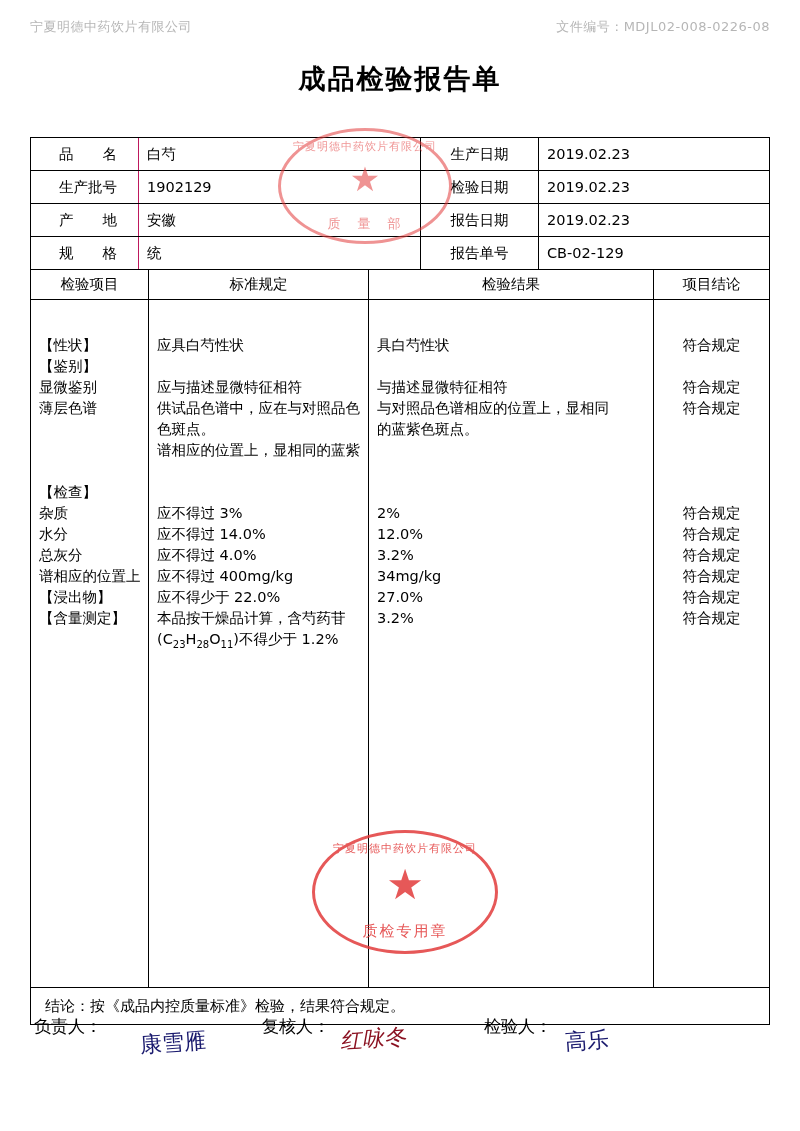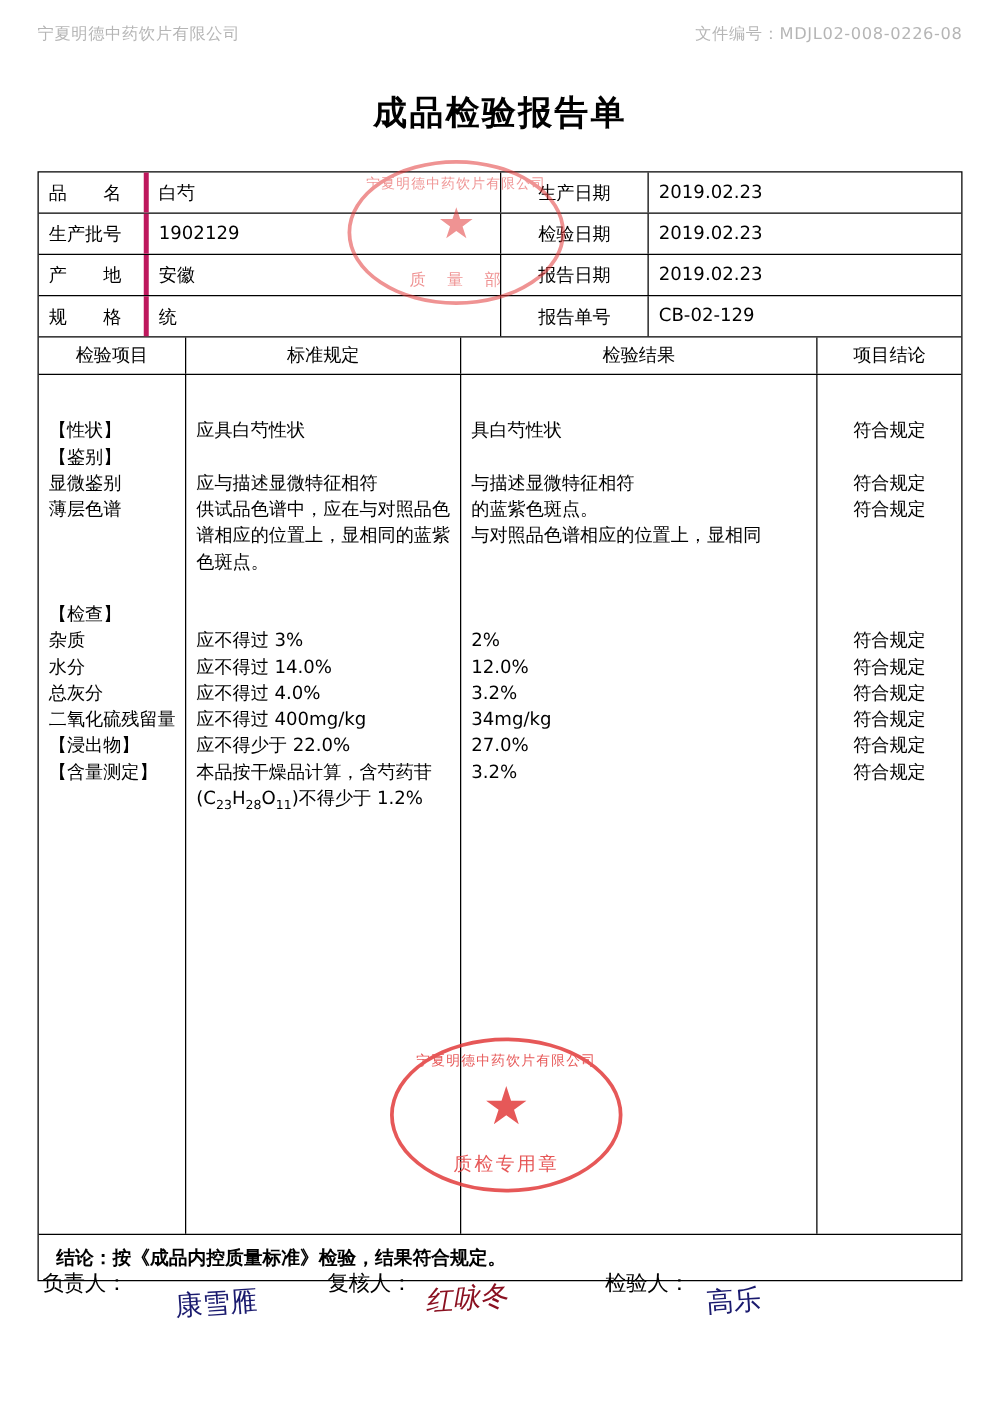--- a/index.html
+++ b/index.html
@@ -35,21 +35,21 @@
     letter-spacing: 0.5px;
     opacity: 0.55;
   }
   .header-left { white-space: nowrap; }
   .header-right { white-space: nowrap; }
 
   
   .doc-title {
     position: absolute;
     left: 0;
-    top: 72px;
+    top: 61px;
     width: 800px;
     text-align: center;
     font-size: 27px;
     font-weight: bold;
     letter-spacing: 2px;
     font-family: "DejaVu Sans", "Liberation Sans", sans-serif;
   }
 
   
   .tbl {
@@ -68,23 +68,24 @@
   }
   .cell {
     box-sizing: border-box;
     display: flex;
     align-items: center;
     font-size: 14.5px;
     padding: 0 8px;
   }
   .lbl {
     width: 88px;
-    border-right: 4px solid #be185d;
+    border-right: 1px solid #be185d;
     justify-content: space-between;
     letter-spacing: 0;
+    margin-left: 20px;
   }
   .val-a {
     width: 282px;
     border-right: 1px solid #000;
   }
   .lbl2 {
     width: 118px;
     border-right: 1px solid #000;
     justify-content: center;
   }
@@ -129,21 +130,20 @@
   .col4.c { text-align: center; }
   .sub { font-size: 10px; vertical-align: sub; }
 
   .conclusion {
     height: 36px;
     display: flex;
     align-items: center;
     padding-left: 14px;
     font-size: 15px;
     box-sizing: border-box;
-    font-weight: bold;
   }
 
   
   .sign-row {
     position: absolute;
     left: 30px;
     top: 1015px;
     width: 740px;
     height: 28px;
     font-size: 17px;
@@ -279,53 +279,53 @@
         <div class="rline">【鉴别】</div>
         <div class="rline">显微鉴别</div>
         <div class="rline">薄层色谱</div>
         <div class="rline"></div>
         <div class="rline"></div>
         <div class="rline"></div>
         <div class="rline">【检查】</div>
         <div class="rline">杂质</div>
         <div class="rline">水分</div>
         <div class="rline">总灰分</div>
-        <div class="rline">二氧化硫残留量</div>
+        <div class="rline">谱相应的位置上</div>
         <div class="rline">【浸出物】</div>
         <div class="rline">【含量测定】</div>
       </div>
 
       <div class="c col2">
         <div class="rline"></div>
         <div class="rline">应具白芍性状</div>
         <div class="rline"></div>
         <div class="rline">应与描述显微特征相符</div>
         <div class="rline">供试品色谱中，应在与对照品色</div>
+        <div class="rline">色斑点。</div>
         <div class="rline">谱相应的位置上，显相同的蓝紫</div>
-        <div class="rline">色斑点。</div>
         <div class="rline"></div>
         <div class="rline"></div>
         <div class="rline">应不得过 3%</div>
         <div class="rline">应不得过 14.0%</div>
         <div class="rline">应不得过 4.0%</div>
         <div class="rline">应不得过 400mg/kg</div>
         <div class="rline">应不得少于 22.0%</div>
         <div class="rline">本品按干燥品计算，含芍药苷</div>
         <div class="rline">
           (C<span class="sub">23</span>H<span class="sub">28</span>O<span class="sub">11</span>)不得少于 1.2%
         </div>
       </div>
 
       <div class="c col3">
         <div class="rline"></div>
         <div class="rline">具白芍性状</div>
         <div class="rline"></div>
         <div class="rline">与描述显微特征相符</div>
+        <div class="rline">与对照品色谱相应的位置上，显相同</div>
         <div class="rline">的蓝紫色斑点。</div>
-        <div class="rline">与对照品色谱相应的位置上，显相同</div>
         <div class="rline"></div>
         <div class="rline"></div>
         <div class="rline"></div>
         <div class="rline">2%</div>
         <div class="rline">12.0%</div>
         <div class="rline">3.2%</div>
         <div class="rline">34mg/kg</div>
         <div class="rline">27.0%</div>
         <div class="rline">3.2%</div>
       </div>

